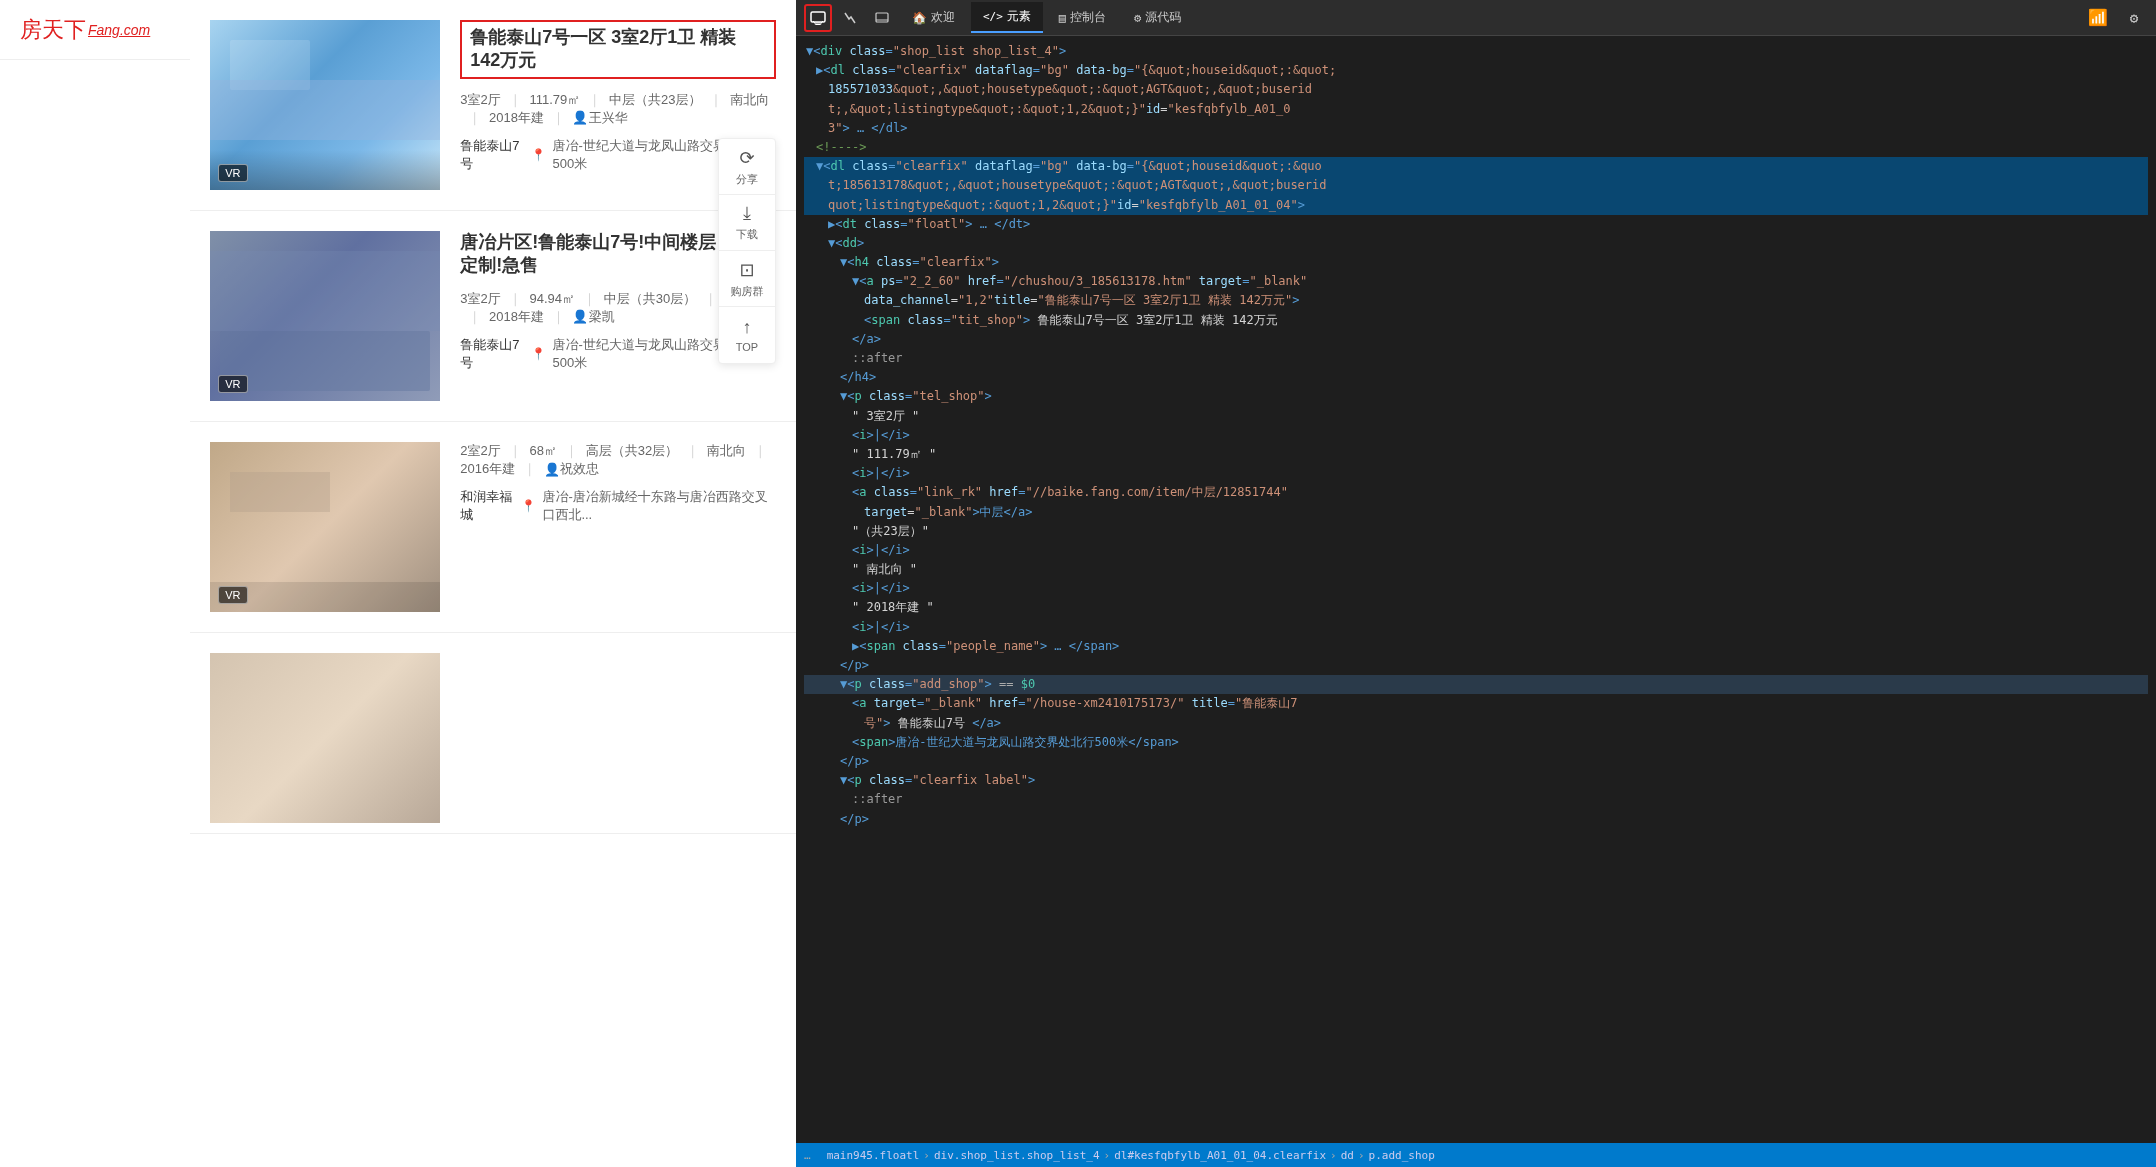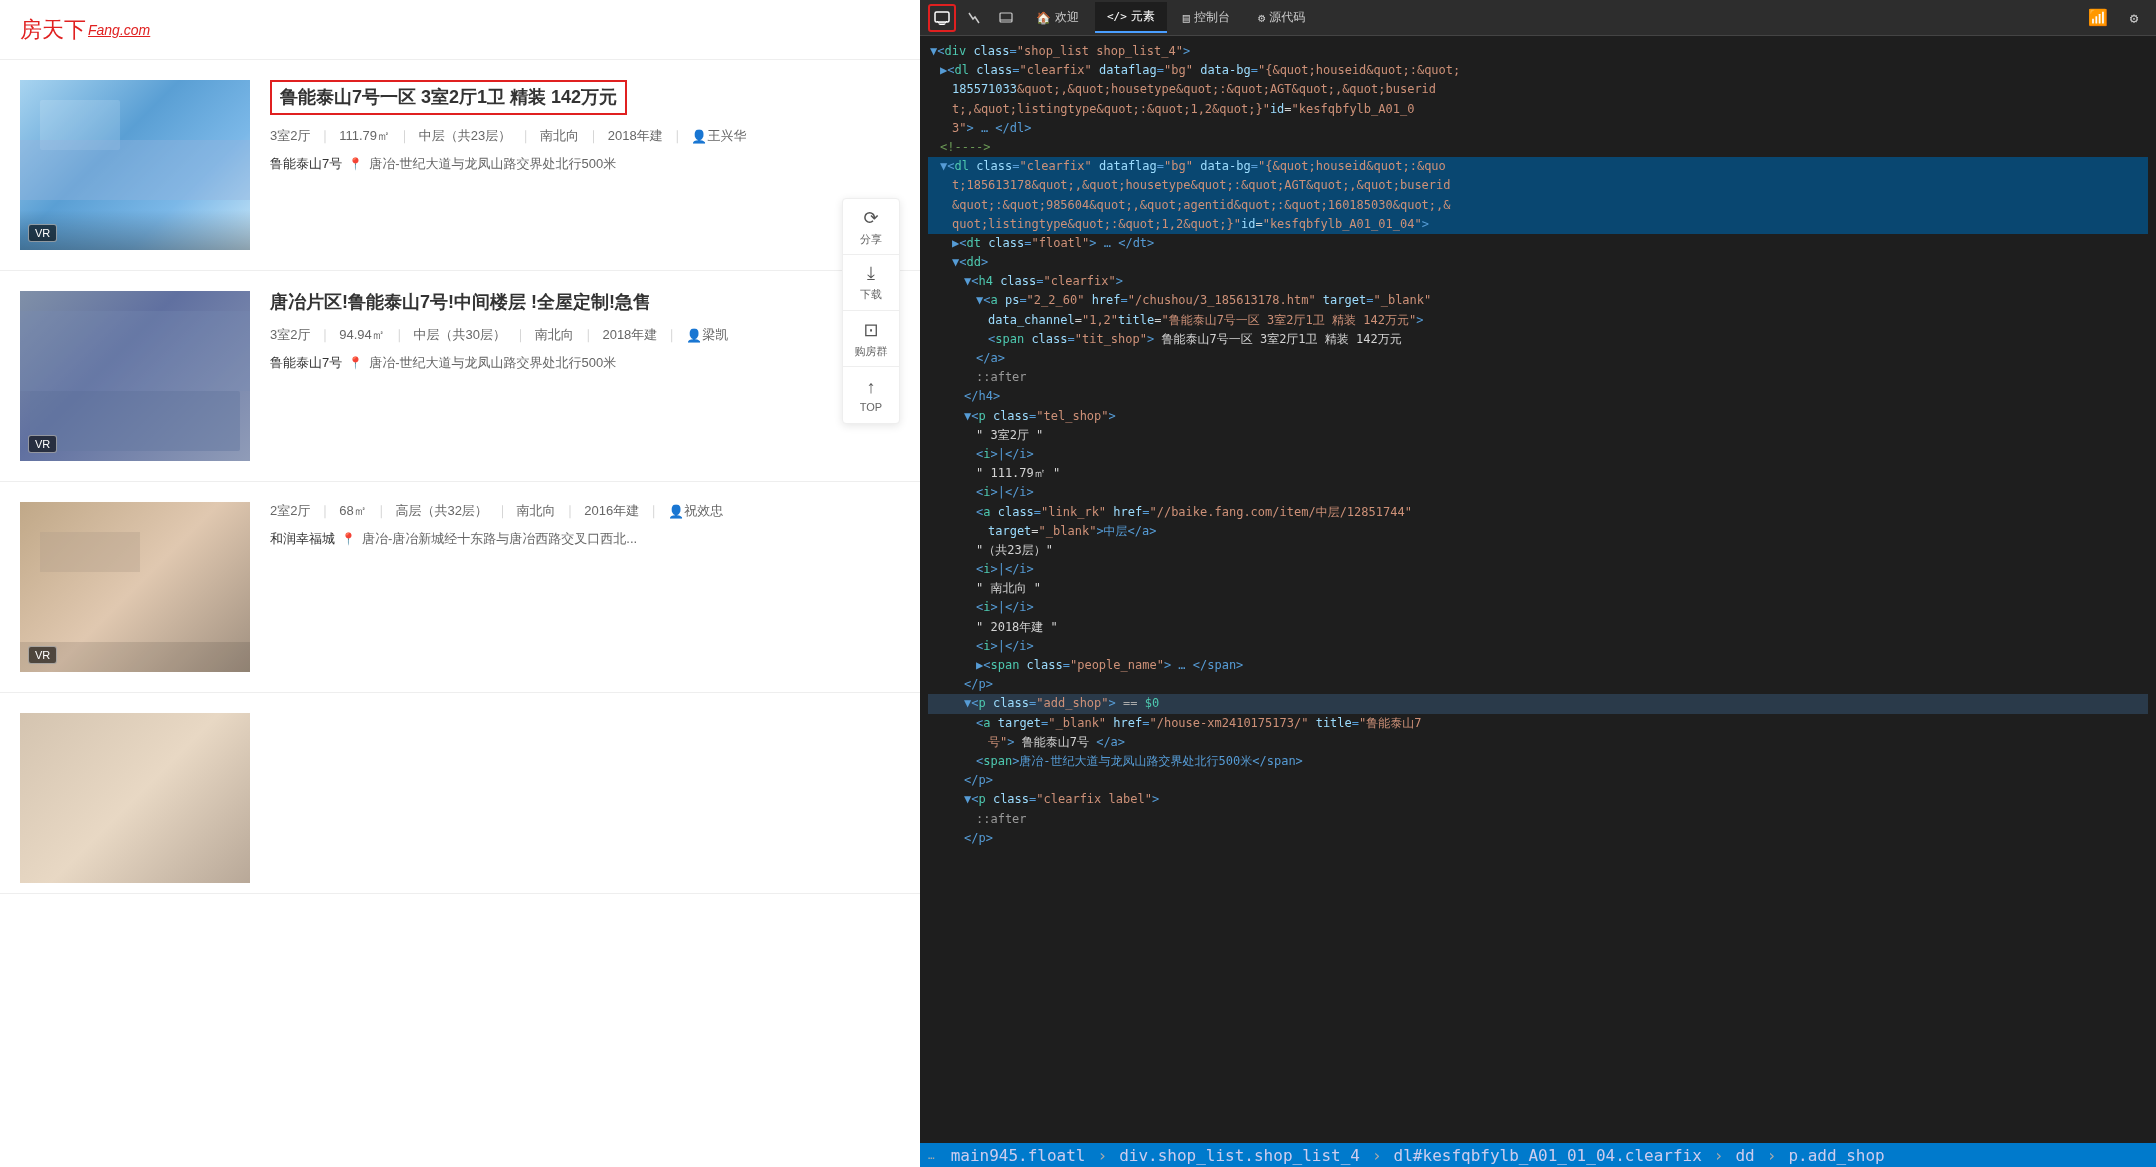--- a/index.html
+++ b/index.html
@@ -1,23 +1,23 @@
 <!DOCTYPE html>
 <html><head>
   <meta charset="utf-8">
   <style>
     * { box-sizing: border-box; margin: 0; padding: 0; }
     body { font-family: 'Microsoft YaHei', Arial, sans-serif; background: #f5f5f5; display: flex; height: 1167px; overflow: hidden; }
 
     
     .left-panel {
-      width: 920px;
+      width: 796px;
       background: #fff;
       display: flex;
-      flex-direction: column;
+      flex-direction: row;
       overflow: hidden;
       flex-shrink: 0;
     }
 
     
     .header {
       display: flex;
       align-items: center;
       padding: 10px 20px;
       border-bottom: 1px solid #eee;
@@ -240,22 +240,22 @@
       padding: 0 8px;
       font-size: 11px;
       color: #fff;
       gap: 16px;
       flex-shrink: 0;
     }
 
     .bottom-breadcrumb {
       display: flex;
       align-items: center;
-      gap: 12px;
-      font-size: 16px;
+      gap: 4px;
+      font-size: 11px;
       text-align: center;
     }
 
     .breadcrumb-item {
       color: #cce;
       cursor: pointer;
     }
 
     .breadcrumb-sep {
       color: #aaa;
@@ -494,23 +494,20 @@
 
     <div class="code-line indent-1">
       <span class="comment">&lt;!----&gt;</span>
     </div>
 
     <div class="code-line indent-1 highlighted-node">
       <span class="tag">▼&lt;<span style="color:#4ec9b0;">dl</span> <span style="color:#9cdcfe;">class</span>=<span style="color:#ce9178;">"clearfix"</span> <span style="color:#9cdcfe;">dataflag</span>=<span style="color:#ce9178;">"bg"</span> <span style="color:#9cdcfe;">data-bg</span>=<span style="color:#ce9178;">"{&amp;quot;houseid&amp;quot;:&amp;quo</span></span>
     </div>
     <div class="code-line indent-2 highlighted-node">
       <span style="color:#ce9178;">t;185613178&amp;quot;,&amp;quot;housetype&amp;quot;:&amp;quot;AGT&amp;quot;,&amp;quot;buserid</span>
-    </div>
-    <div class="code-line indent-2 highlighted-node">
-      <span style="color:#ce9178;">&amp;quot;:&amp;quot;985604&amp;quot;,&amp;quot;agentid&amp;quot;:&amp;quot;160185030&amp;quot;,&amp;</span>
     </div>
     <div class="code-line indent-2 highlighted-node">
       <span style="color:#ce9178;">quot;listingtype&amp;quot;:&amp;quot;1,2&amp;quot;}"</span> <span style="color:#9cdcfe;">id</span>=<span style="color:#ce9178;">"kesfqbfylb_A01_01_04"</span><span class="tag">&gt;</span>
     </div>
 
     <div class="code-line indent-2">
       <span class="tag">▶&lt;<span style="color:#4ec9b0;">dt</span> <span style="color:#9cdcfe;">class</span>=<span style="color:#ce9178;">"floatl"</span>&gt; … &lt;/dt&gt;</span>
     </div>
 
     <div class="code-line indent-2">

